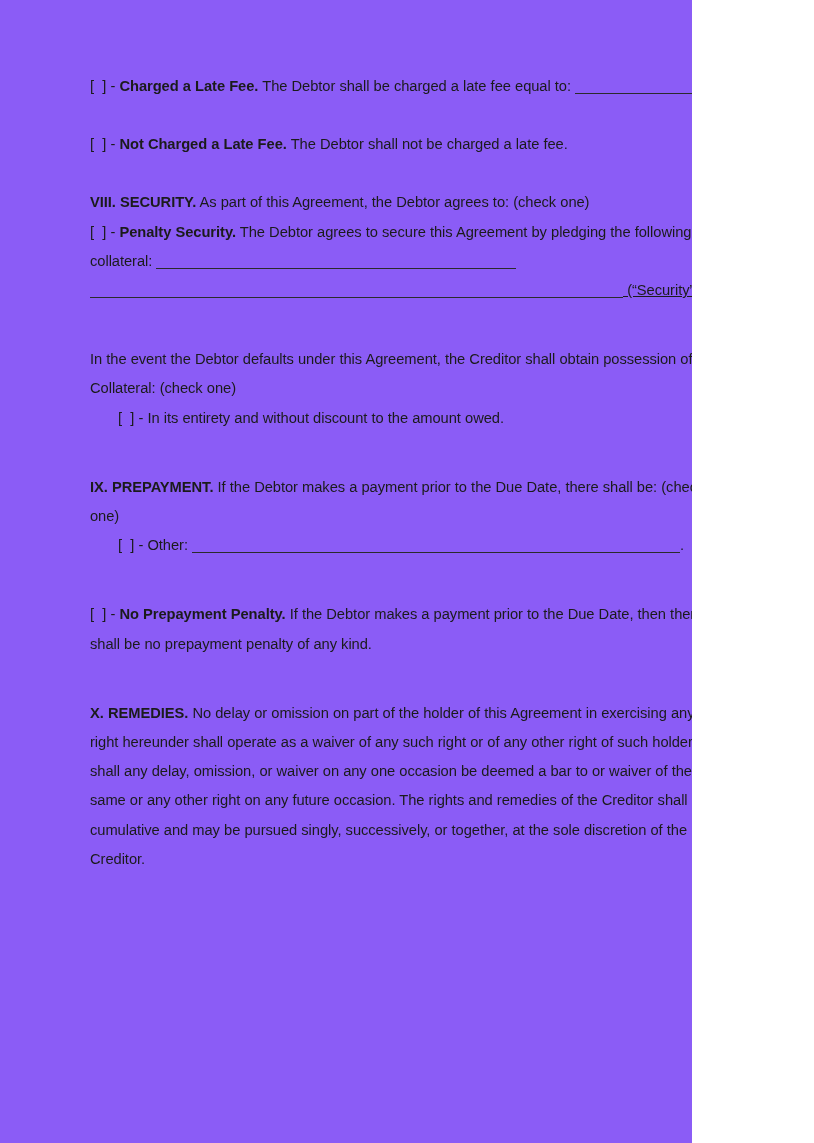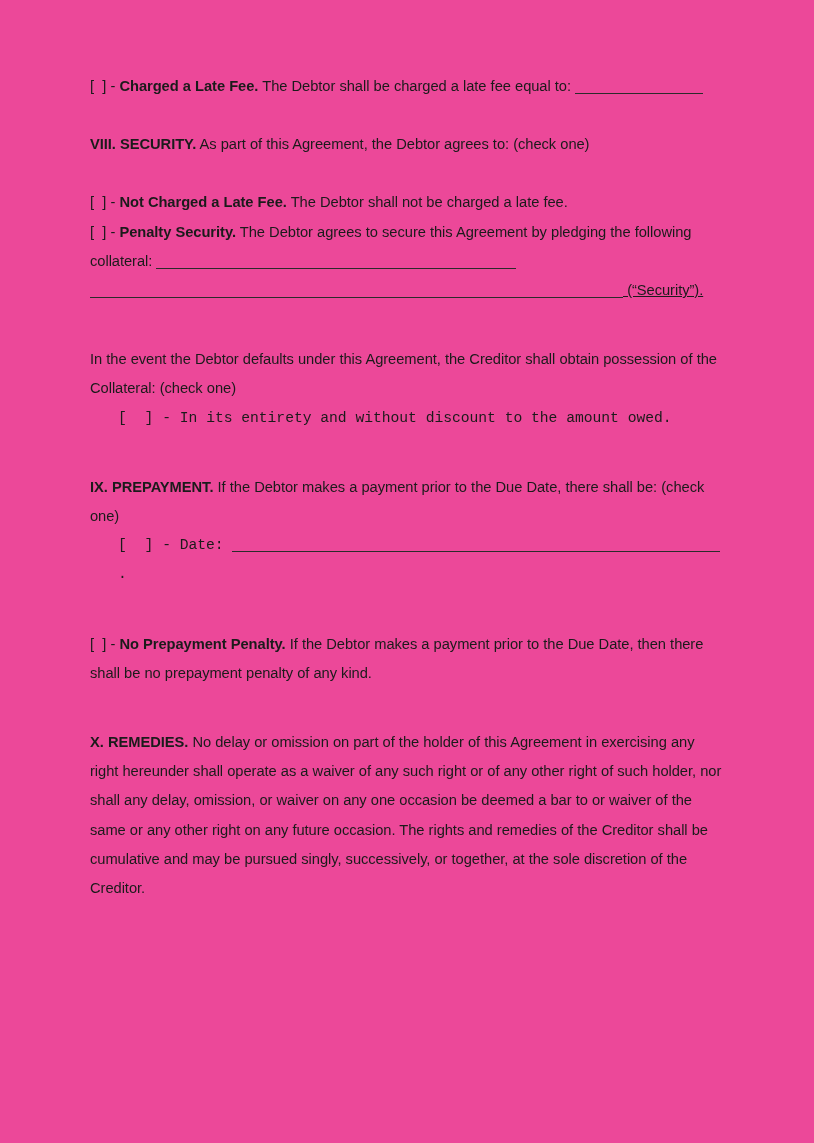--- a/index.html
+++ b/index.html
@@ -7,23 +7,23 @@
     margin: 0;
     padding: 0;
     background: #ffffff;
   }
   body {
     font-family: "Liberation Sans", sans-serif;
     color: #1b1b1b;
   }
   .page {
     position: relative;
-    width: 814px;
+    width: 692px;
     height: 1143px;
-    background: #ec4899;
+    background: #8b5cf6;
     overflow: hidden;
     box-sizing: border-box;
   }
   .doc-body {
     position: absolute;
     left: 90px;
     top: 72px;
     width: 636px;
   }
   .para {
@@ -32,21 +32,20 @@
     text-align: left;
     margin: 0;
     letter-spacing: -0.05px;
     word-spacing: 0.1px;
   }
   .para.gap-md { margin-top: 29px; }
   .para.gap-lg { margin-top: 40px; }
   .para.tight { margin-top: 0; }
   .sub {
     margin-left: 28px;
-    font-family: Liberation Mono, monospace;
   }
   b, .bold {
     font-weight: bold;
   }
   .box {
     font-weight: normal;
     white-space: pre;
   }
   .rule {
     display: inline-block;
@@ -64,25 +63,25 @@
 <body>
 
 <div class="page">
   <div class="doc-body">
 
     <p class="para tight">
       <span class="box">[  ]</span><span> - </span><b>Charged a Late Fee.</b><span> The Debtor shall be charged a late fee equal to: </span><span class="rule rule-late"></span>
     </p>
 
     <p class="para gap-md">
-      <b>VIII. SECURITY.</b><span> As part of this Agreement, the Debtor agrees to: (check one)</span>
+      <span class="box">[  ]</span><span> - </span><b>Not Charged a Late Fee.</b><span> The Debtor shall not be charged a late fee.</span>
     </p>
 
     <p class="para gap-md">
-      <span class="box">[  ]</span><span> - </span><b>Not Charged a Late Fee.</b><span> The Debtor shall not be charged a late fee.</span>
+      <b>VIII. SECURITY.</b><span> As part of this Agreement, the Debtor agrees to: (check one)</span>
     </p>
 
     <p class="para tight">
       <span class="box">[  ]</span><span> - </span><b>Penalty Security.</b><span> The Debtor agrees to secure this Agreement by pledging the following collateral: </span><span class="rule rule-coll"></span><span class="rule rule-coll2"></span><span class="nowrap"> (“Security”).</span>
     </p>
 
     <p class="para gap-lg">
       <span>In the event the Debtor defaults under this Agreement, the Creditor shall obtain possession of the Collateral: (check one)</span>
     </p>
 
@@ -92,21 +91,21 @@
 
 
 
     <p class="para gap-lg">
       <b>IX. PREPAYMENT.</b><span> If the Debtor makes a payment prior to the Due Date, there shall be: (check one)</span>
     </p>
 
 
 
     <p class="para tight sub">
-      <span class="box">[  ]</span><span> - </span><span>Date: </span><span class="rule rule-other"></span><span>.</span>
+      <span class="box">[  ]</span><span> - </span><span>Other: </span><span class="rule rule-other"></span><span>.</span>
     </p>
 
     <p class="para gap-lg">
       <span class="box">[  ]</span><span> - </span><b>No Prepayment Penalty.</b><span> If the Debtor makes a payment prior to the Due Date, then there shall be no prepayment penalty of any kind.</span>
     </p>
 
     <p class="para gap-lg">
       <b>X. REMEDIES.</b><span> No delay or omission on part of the holder of this Agreement in exercising any right hereunder shall operate as a waiver of any such right or of any other right of such holder, nor shall any delay, omission, or waiver on any one occasion be deemed a bar to or waiver of the same or any other right on any future occasion. The rights and remedies of the Creditor shall be cumulative and may be pursued singly, successively, or together, at the sole discretion of the Creditor.</span>
     </p>
 

